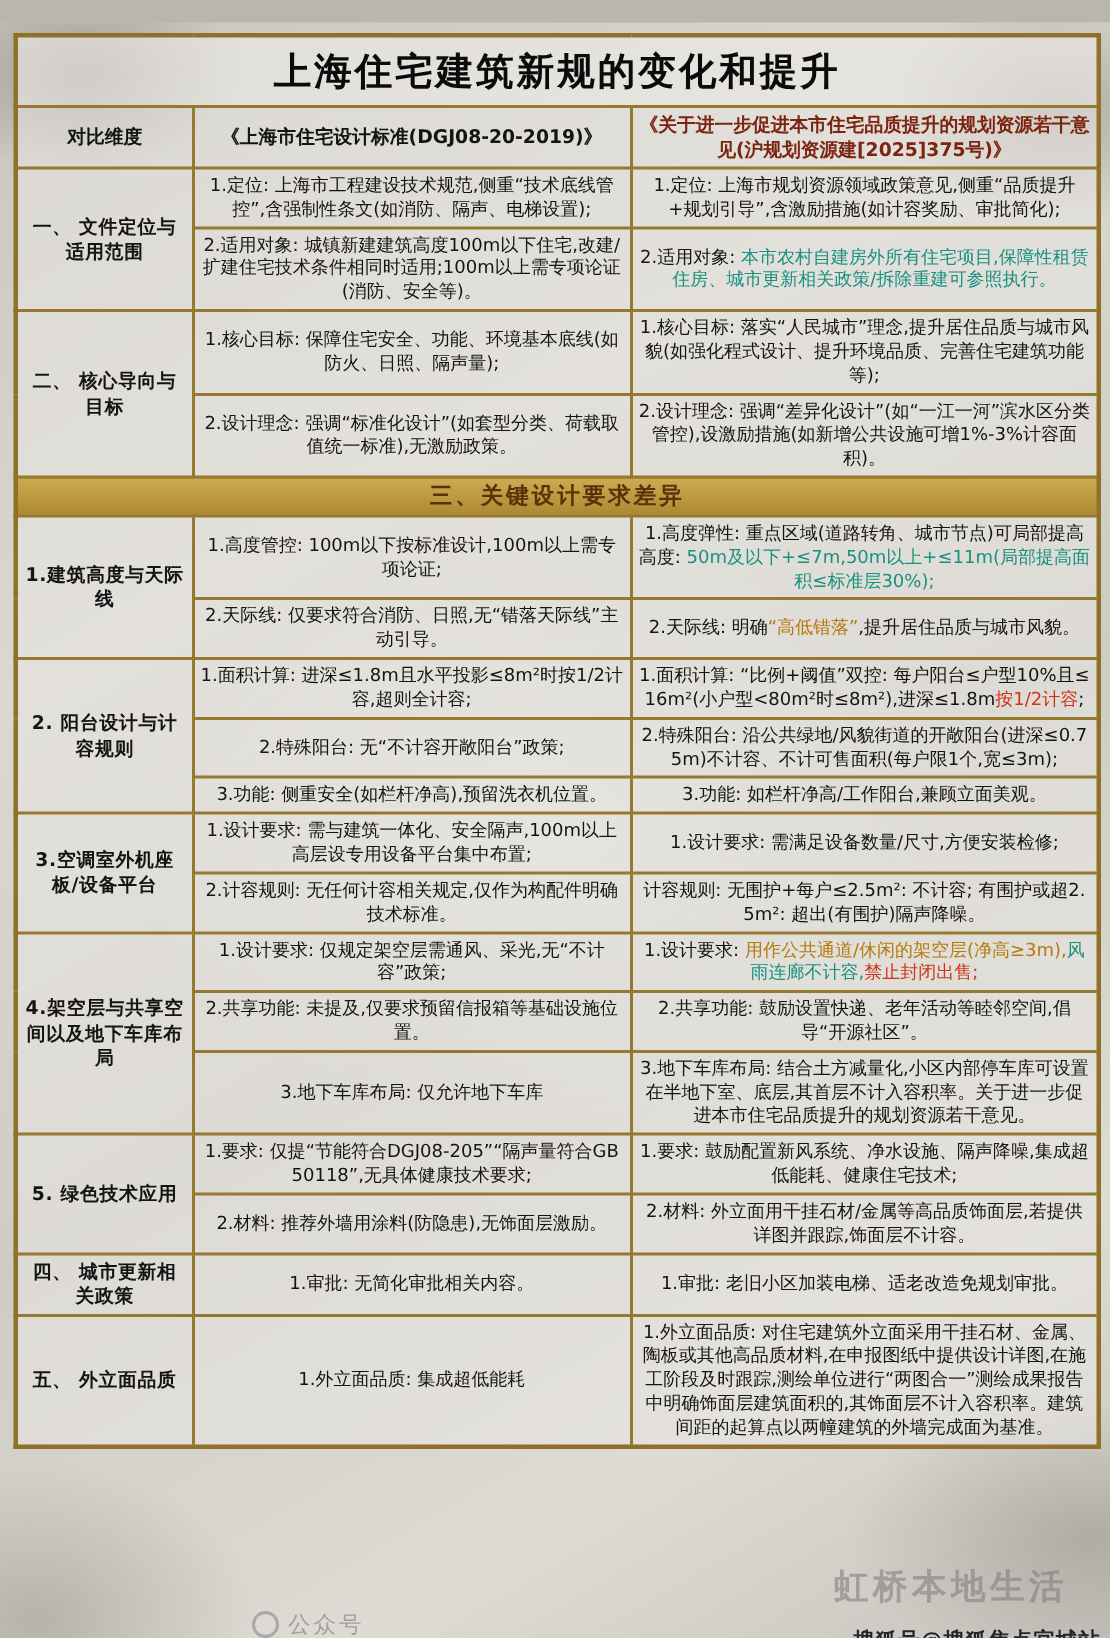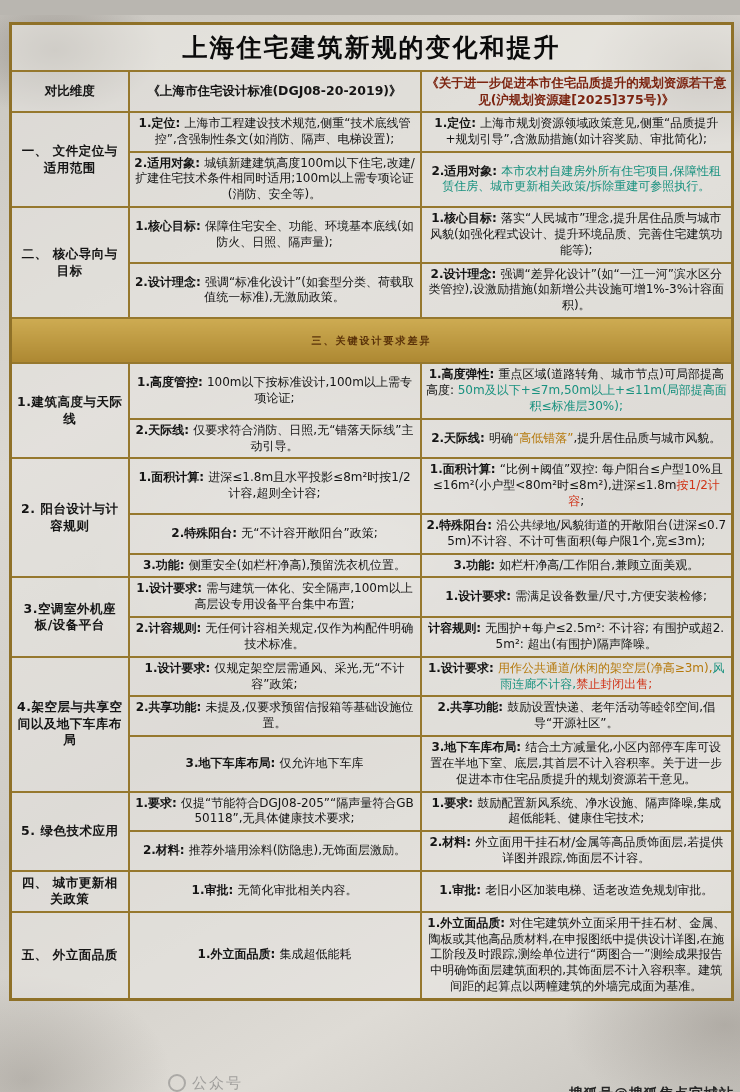--- a/index.html
+++ b/index.html
@@ -30,24 +30,24 @@
   }
   td.title{
     font-size:25px;font-weight:bold;letter-spacing:2px;
     padding:6px 4px;color:#0b0b0b;background:rgba(240,238,233,.6);
   }
   td.th{font-weight:bold;font-size:12.5px}
   td.th-new{color:#7c2410}
   td.cat{font-weight:bold;font-size:12.5px;letter-spacing:.5px}
   td.divider{
     background:linear-gradient(180deg,#cdab52,#ad8832);
-    color:#5a3209;font-weight:bold;font-size:10px;
-    padding:15px 2px;letter-spacing:2px;
+    color:#5a3209;font-weight:bold;font-size:15px;
+    padding:2px 2px;letter-spacing:2px;
   }
-  .b{font-weight:bold}
+  .b{font-weight:normal}
   .teal{color:#18917f}
   .red{color:#d03418}
   .gold{color:#b5790c}
   .wm-stamp{
     position:absolute;left:168px;bottom:14px;
     display:flex;align-items:flex-start;gap:6px;
     color:rgba(110,110,110,.55);font-size:15px;letter-spacing:2px;
   }
   .stamp-circle{
     width:18px;height:18px;border:2px solid rgba(110,110,110,.45);
@@ -179,16 +179,17 @@
       <td><span class="b">1.外立面品质: </span><span>对住宅建筑外立面采用干挂石材、金属、陶板或其他高品质材料,在申报图纸中提供设计详图,在施工阶段及时跟踪,测绘单位进行“两图合一”测绘成果报告中明确饰面层建筑面积的,其饰面层不计入容积率。建筑间距的起算点以两幢建筑的外墙完成面为基准。</span></td>
     </tr>
   </tbody>
     </table>
 
   <div class="wm-stamp">
     <span class="stamp-circle"></span>
     <span>公众号</span>
   </div>
 
+  <div class="wm-brand">虹桥本地生活</div>
 
   <div class="wm-credit">搜狐号@搜狐焦点宜城站</div>
 
 </div>
 
 </body></html>

